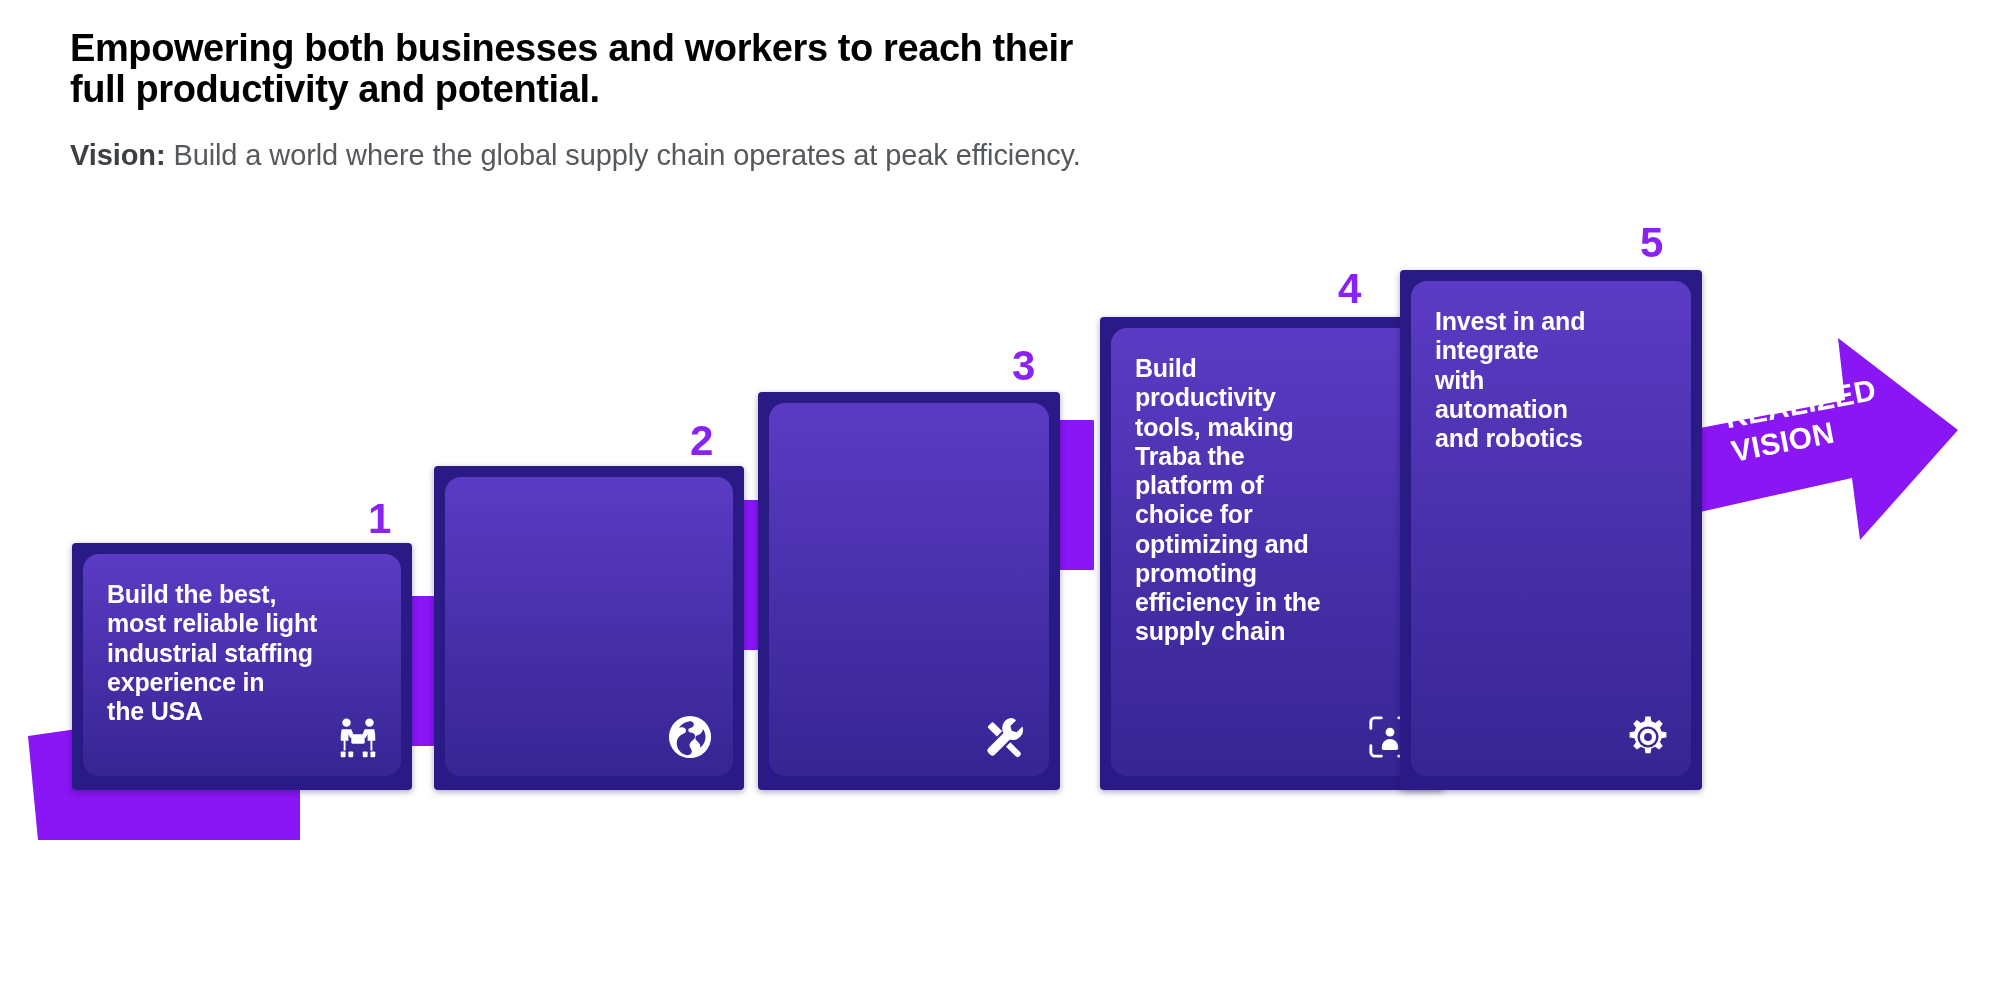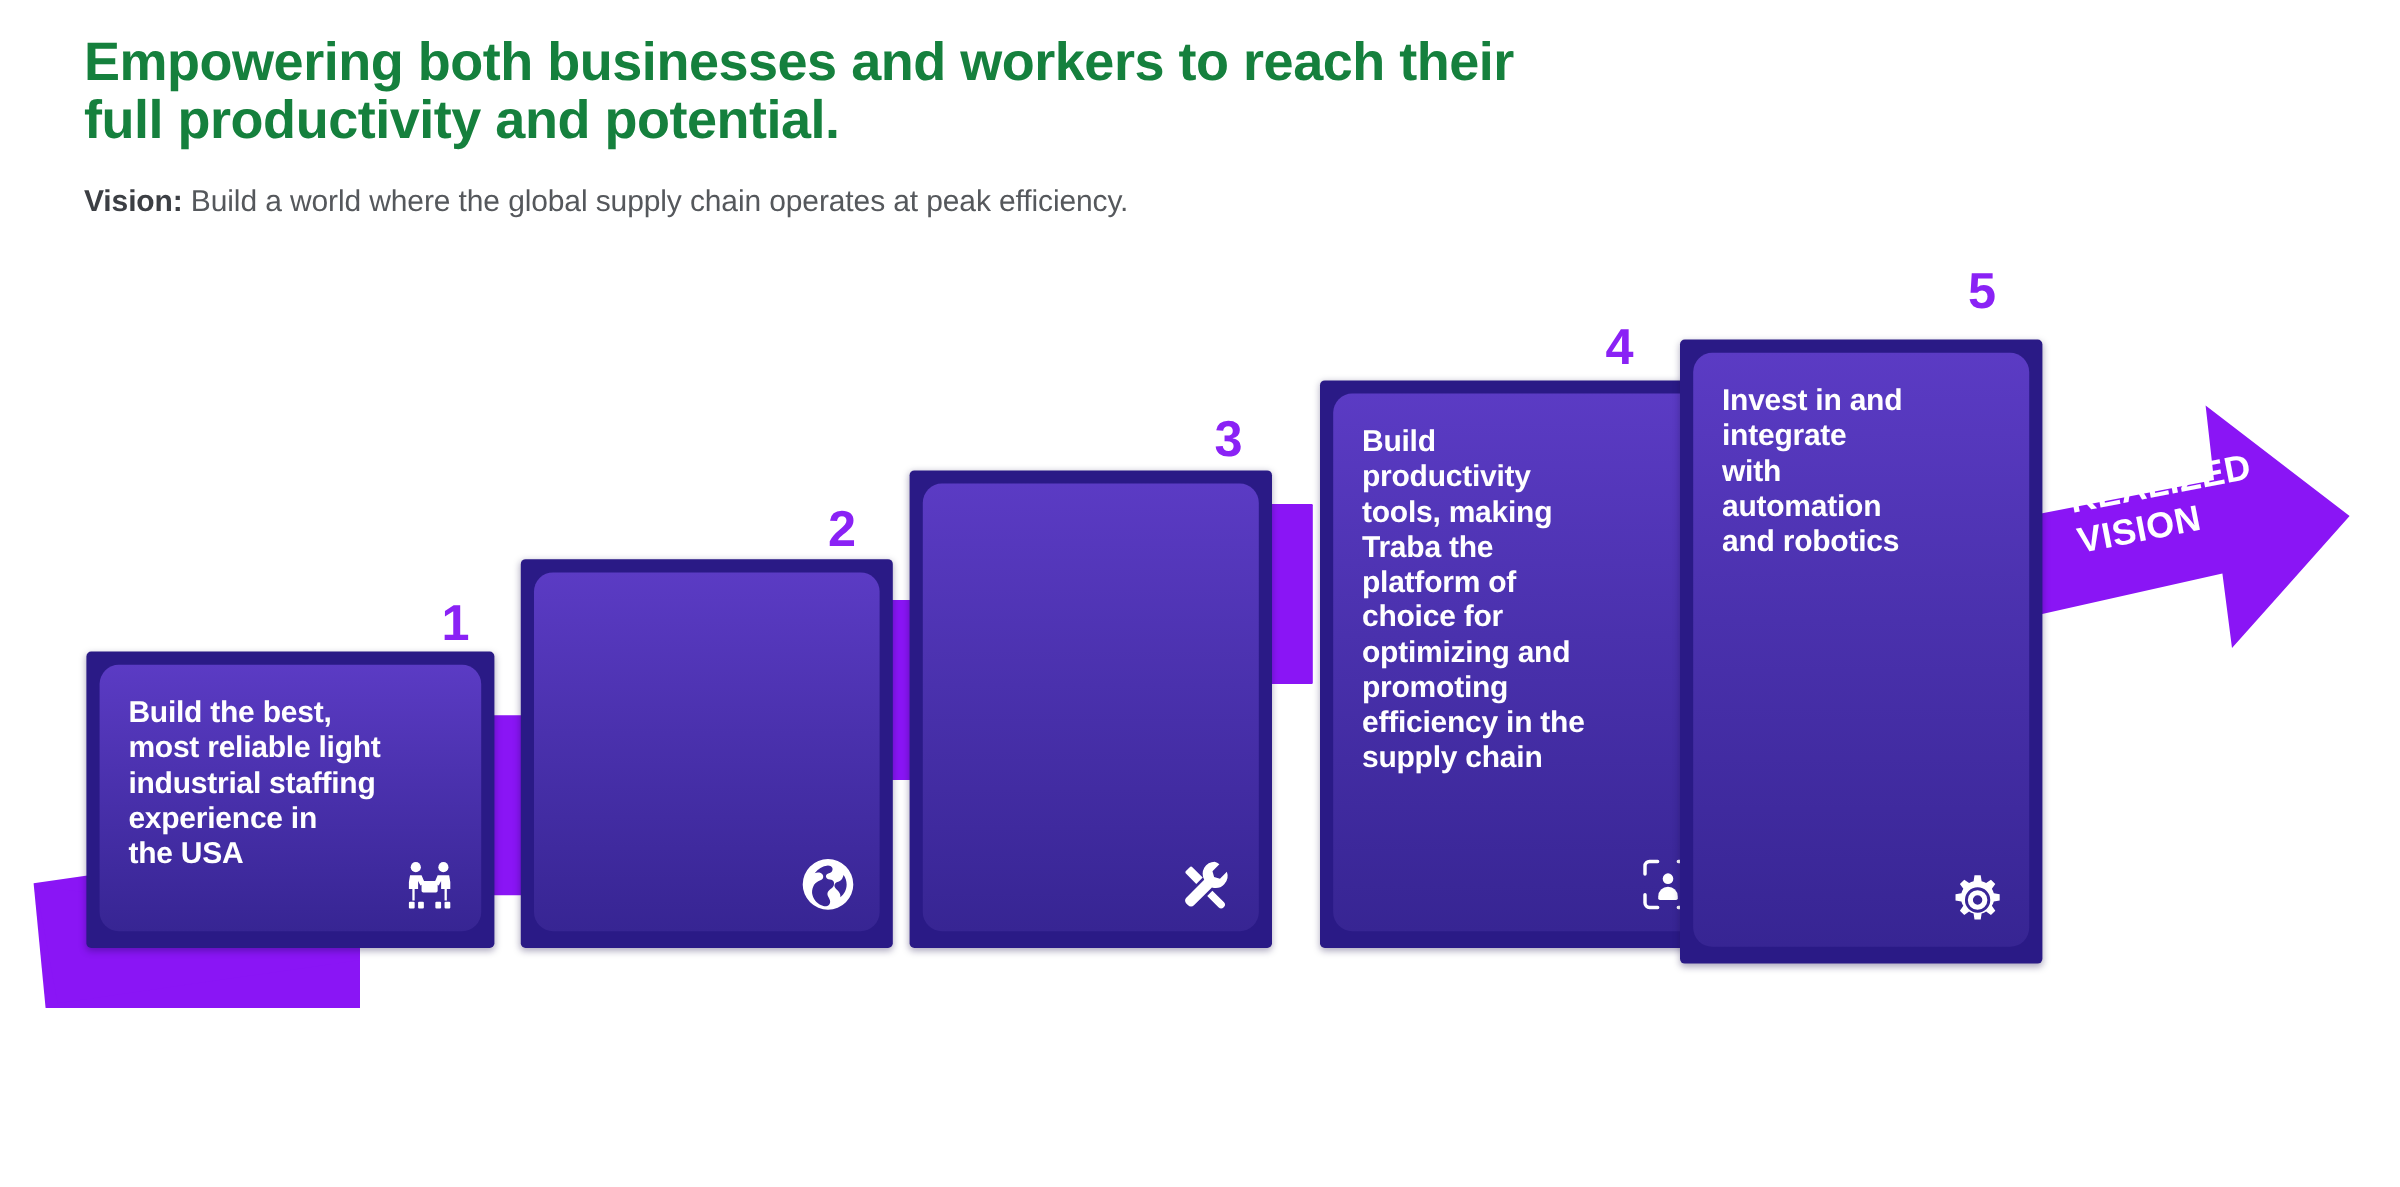--- a/index.html
+++ b/index.html
@@ -7,32 +7,32 @@
     width:2000px;height:989px;
     background:#ffffff;
     font-family:"Liberation Sans", sans-serif;
     overflow:hidden;
     position:relative;
   }
 
   
   #header{position:absolute;left:70px;top:28px;width:1880px;}
   #headline{
-    font-size:45px;
+    font-size:38px;
     line-height:1.07;
     font-weight:bold;
-    color:#15803d;
+    color:#000000;
     letter-spacing:-0.4px;
     margin:0;
     max-width:1830px;
     white-space:pre-line;
   }
   #vision-line{
     margin-top:30px;
-    font-size:25px;
+    font-size:29px;
     color:#55585c;
     letter-spacing:-0.1px;
   }
   #vision-label{font-weight:bold;color:#3c3f44;}
 
   
   #stage{position:absolute;left:0;top:0;width:2000px;height:989px;}
 
   
   #arrow-layer{position:absolute;left:0;top:0;width:2000px;height:989px;}
@@ -198,21 +198,21 @@
             <path d="M44 33v7a4 4 0 0 1-4 4h-7"></path>
           </g>
           <circle cx="24" cy="19" r="4.6"></circle>
           <path d="M15.5 34.5a8.5 8.5 0 0 1 17 0v1.5a1.5 1.5 0 0 1-1.5 1.5H17a1.5 1.5 0 0 1-1.5-1.5z"></path>
         </svg>
       </div>
     </div>
   </div>
 
   <div class="step-number" style="left:1640px; top:222px;">5</div>
-  <div class="step" style="left:1400px; top:270px; width:302px; height:520px;margin-top:13px;">
+  <div class="step" style="left:1400px; top:270px; width:302px; height:520px;">
     <div class="step-inner">
       <div class="step-text">Invest in and
 integrate
 with
 automation
 and robotics</div>
       <div class="step-icon">
         <svg viewBox="0 0 48 48">
           <path d="M24 15.5a8.5 8.5 0 1 0 0 17 8.5 8.5 0 0 0 0-17zm0 4.4a4.1 4.1 0 1 1 0 8.2 4.1 4.1 0 0 1 0-8.2z"></path>
           <path d="M21.3 2.5h5.4l.8 5.1c1.4.4 2.7 1 3.9 1.7l4.2-3 3.8 3.8-3 4.2c.8 1.2 1.3 2.5 1.7 3.9l5.1.8v5.4l-5.1.8c-.4 1.4-.9 2.7-1.7 3.9l3 4.2-3.8 3.8-4.2-3c-1.2.8-2.5 1.3-3.9 1.7l-.8 5.1h-5.4l-.8-5.1c-1.4-.4-2.7-.9-3.9-1.7l-4.2 3-3.8-3.8 3-4.2a14 14 0 0 1-1.7-3.9l-5.1-.8v-5.4l5.1-.8c.4-1.4.9-2.7 1.7-3.9l-3-4.2 3.8-3.8 4.2 3c1.2-.7 2.5-1.3 3.9-1.7zM24 13a11 11 0 1 0 0 22 11 11 0 0 0 0-22z"></path>

